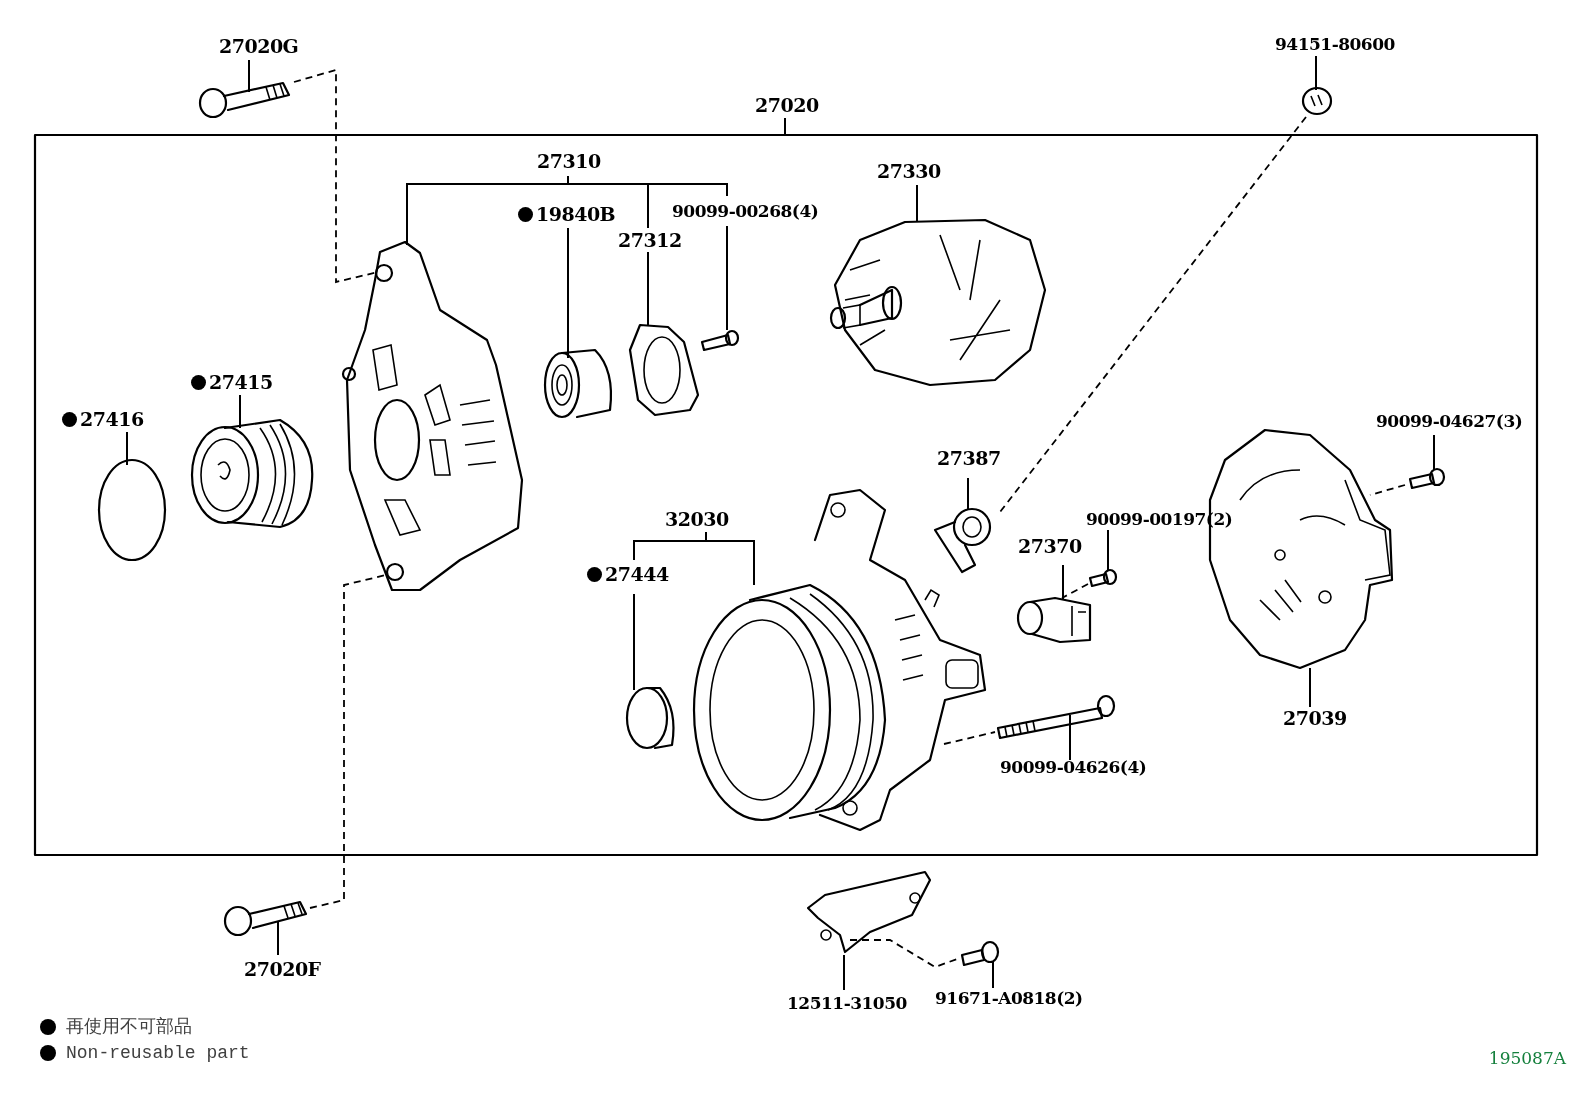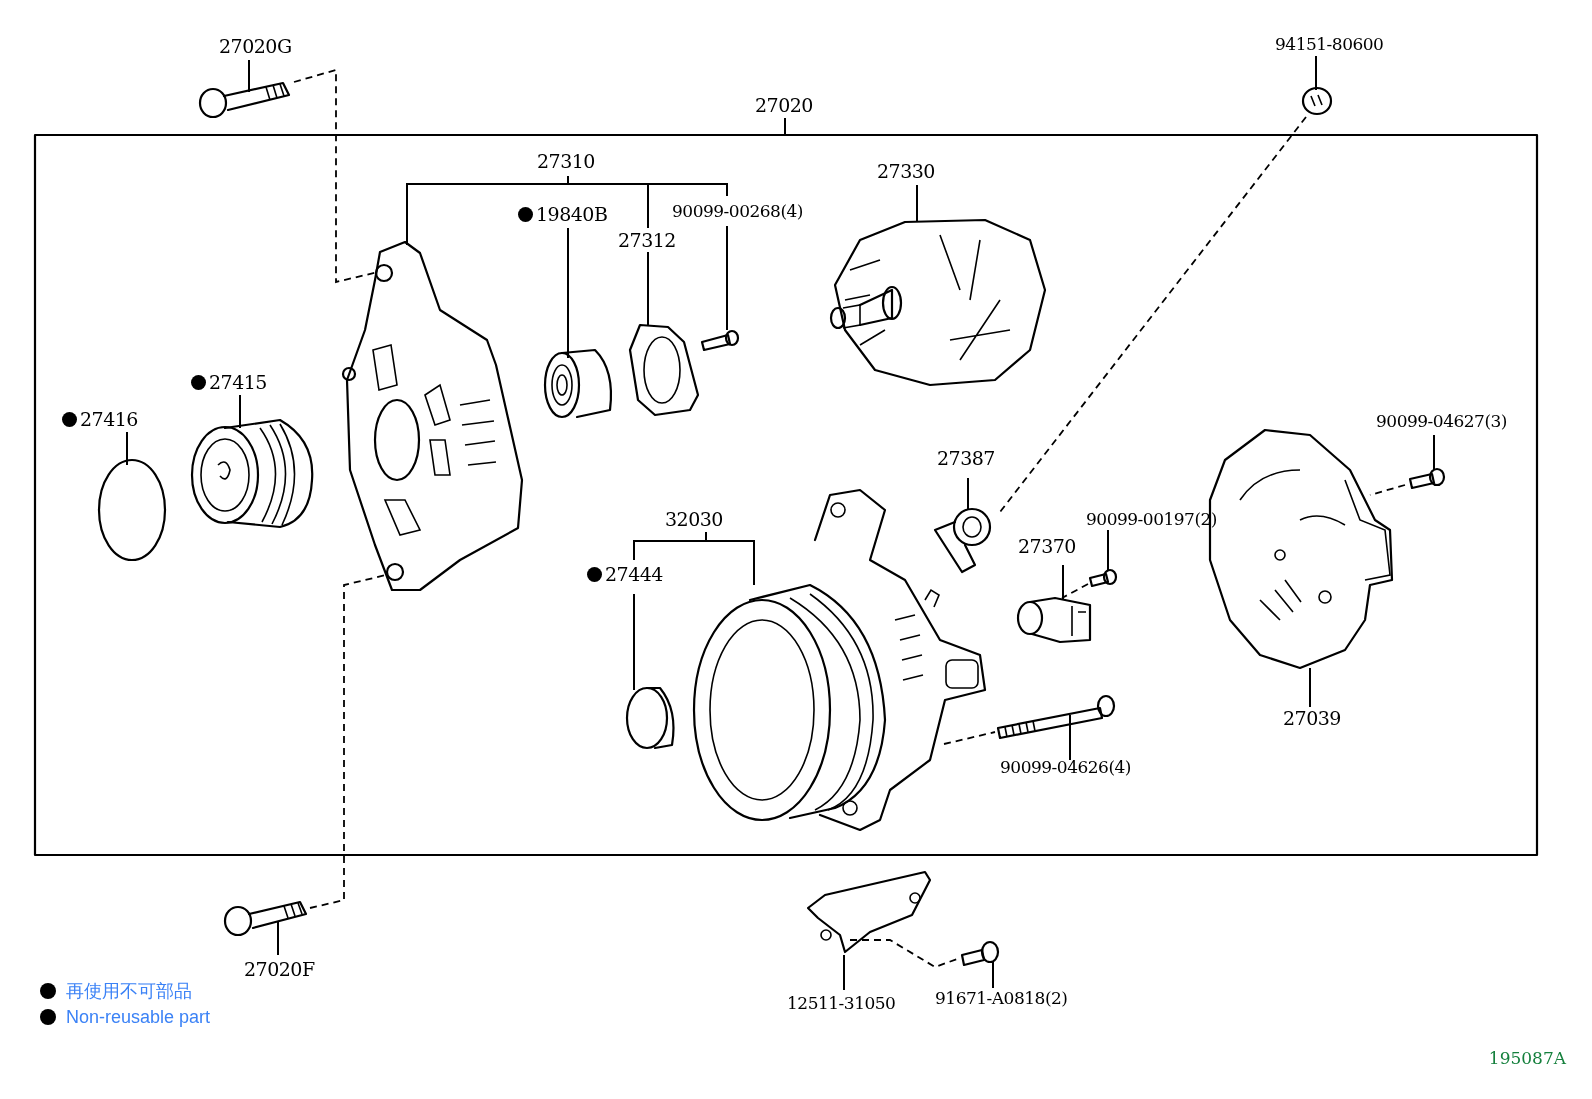--- a/index.html
+++ b/index.html
@@ -1,21 +1,21 @@
 <!DOCTYPE html>
 <html><head>
 <meta charset="utf-8">
 <style>
   html, body { margin: 0; padding: 0; background: #ffffff; }
   body { width: 1592px; height: 1099px; position: relative; overflow: hidden; font-family: "DejaVu Serif", serif; }
   #diagram { position: absolute; left: 0; top: 0; }
-  .lbl { position: absolute; font-family: "DejaVu Serif", serif; font-weight: normal; font-size: 19px; color: #000; white-space: nowrap; letter-spacing: -0.5px; line-height: 1; }
+  .lbl { position: absolute; font-family: "DejaVu Serif", serif; font-weight: bold; font-size: 19px; color: #000; white-space: nowrap; letter-spacing: -0.5px; line-height: 1; }
   .lbl.small { font-size: 17px; }
   .dot { display: inline-block; width: 15px; height: 15px; border-radius: 50%; background: #000; margin-right: 3px; vertical-align: -1px; }
-  .legend { position: absolute; left: 40px; top: 978px; font-family: Liberation Sans, sans-serif; font-size: 18px; color: #3b82f6; line-height: 26px; }
+  .legend { position: absolute; left: 40px; top: 1014px; font-family: Liberation Mono, monospace; font-size: 18px; color: #404040; line-height: 26px; }
   .legend .row { display: flex; align-items: center; }
   .legend .dot { width: 16px; height: 16px; margin-right: 10px; }
   .fig { position: absolute; right: 26px; top: 1048px; font-family: "DejaVu Serif", serif; font-size: 17px; color: #15803d; }
   svg .s { fill: none; stroke: #000; stroke-width: 2.2; stroke-linejoin: round; stroke-linecap: round; }
   svg .t { fill: none; stroke: #000; stroke-width: 1.6; }
   svg .d { fill: none; stroke: #000; stroke-width: 1.8; stroke-dasharray: 7 5; }
   svg .l { fill: none; stroke: #000; stroke-width: 2; }
 </style>
 </head>
 <body>

